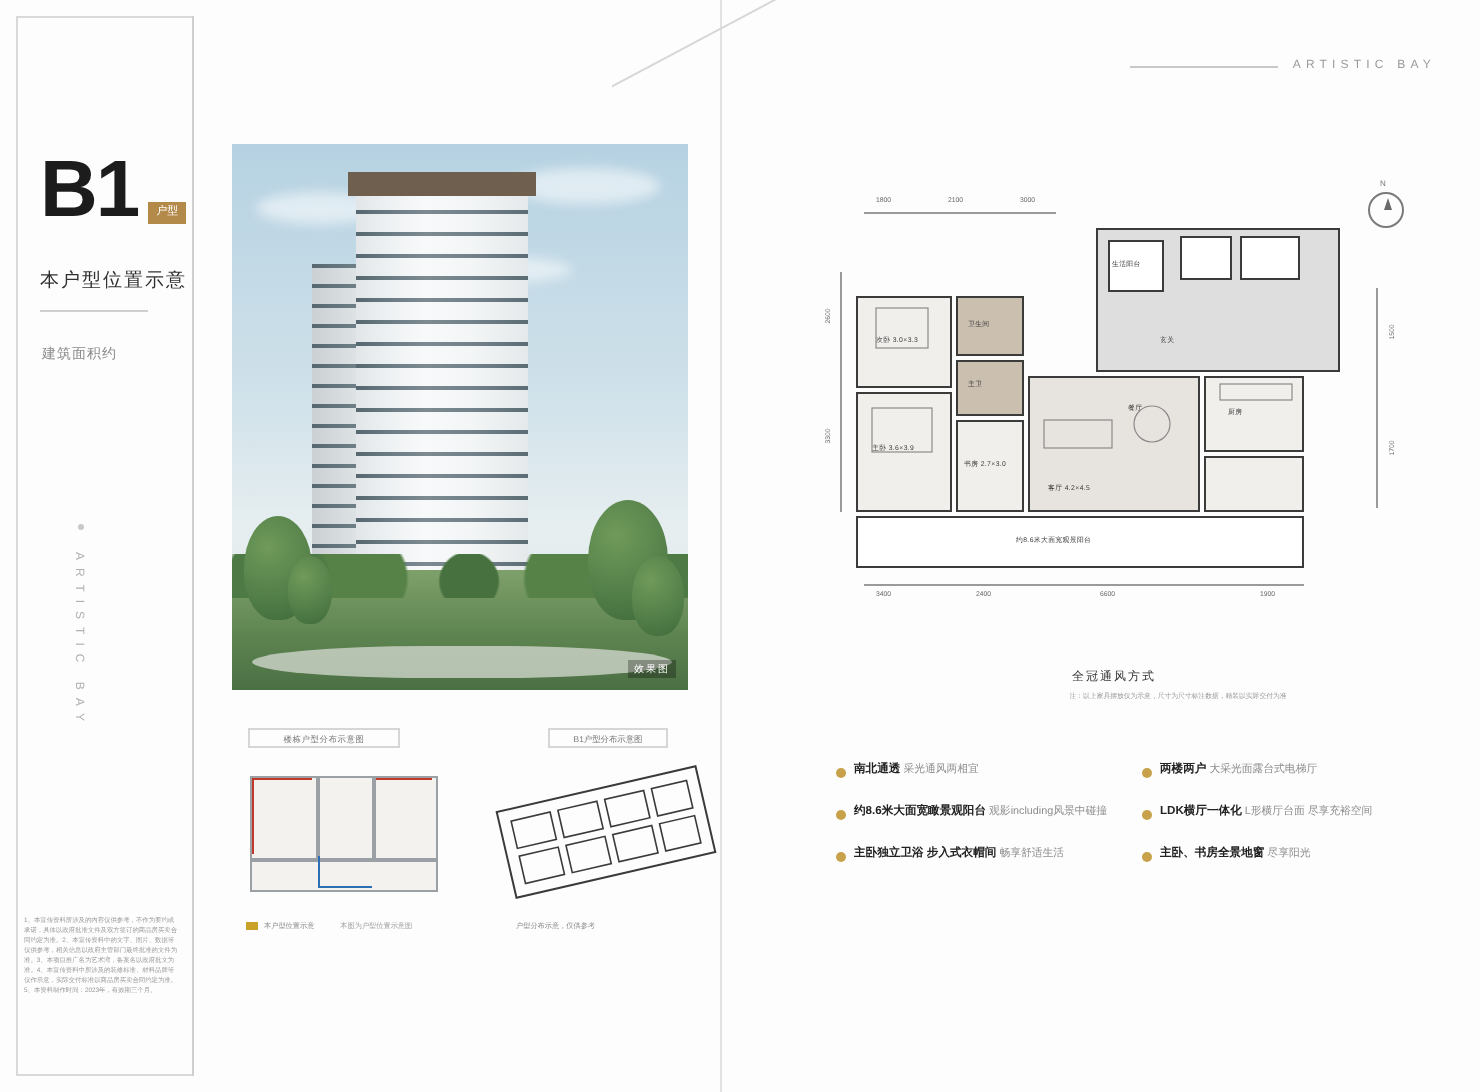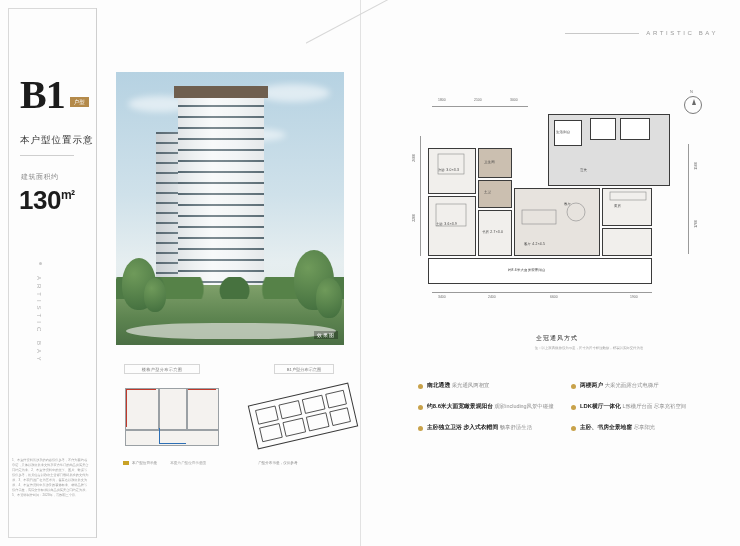--- a/index.html
+++ b/index.html
@@ -21,21 +21,21 @@
   .vline2{position:absolute;left:360px;top:0px;width:1px;height:546px;background:#e2e2e2;}
   .diag{position:absolute;left:306px;top:-2px;width:120px;height:60px;overflow:hidden;}
   .diag:after{content:"";position:absolute;left:-10px;top:50px;width:160px;height:1px;background:#d7d7d7;transform:rotate(-28deg);transform-origin:left center;}
 
   
   .brand-top{position:absolute;right:22px;top:30px;display:flex;align-items:center;gap:7px;}
   .brand-top .ln{width:74px;height:1px;background:#c8c8c8;}
   .brand-top .tx{font-size:6px;letter-spacing:2.6px;color:#9a9a9a;}
 
   
-  .b1-wrap{position:absolute;left:20px;top:78px;display:flex;align-items:center;gap:5px;font-family:Liberation Serif, serif;}
+  .b1-wrap{position:absolute;left:20px;top:78px;display:flex;align-items:flex-end;gap:5px;}
   .b1{font-size:40px;font-weight:bold;letter-spacing:-1px;line-height:34px;color:#1c1c1c;}
   .b1-tag{margin-top:14px;background:#b48a4a;color:#fff;font-size:5.5px;padding:2px 3px;line-height:1.25;width:13px;text-align:center;letter-spacing:0px;}
   .b1-sub{position:absolute;left:20px;top:134px;font-size:9.5px;color:#2f2f2f;letter-spacing:1px;}
   .b1-rule{position:absolute;left:20px;top:155px;width:54px;height:1px;background:#cfcfcf;}
 
   .area-label{position:absolute;left:21px;top:172px;font-size:7px;color:#8a8a8a;letter-spacing:.5px;}
   .area-val{position:absolute;left:19px;top:185px;font-size:26px;font-weight:bold;color:#1c1c1c;letter-spacing:-.5px;}
   .area-val sup{font-size:12px;font-weight:bold;vertical-align:super;}
 
   .side-vert{position:absolute;left:36px;top:276px;writing-mode:vertical-rl;font-size:6px;letter-spacing:4px;color:#b0b0b0;}
@@ -115,23 +115,20 @@
     <span class="tx">ARTISTIC BAY</span>
   </div>
 
   <div class="b1-wrap">
     <div class="b1">B1</div>
     <div class="b1-tag">户型</div>
   </div>
   <div class="b1-sub">本户型位置示意</div>
   <div class="b1-rule"></div>
   <div class="area-label">建筑面积约</div>
-  <div class="area-val">
-    <span>130</span><sup>m²</sup>
-  </div>
   <div class="side-dot"></div>
   <div class="side-vert">ARTISTIC BAY</div>
   <div class="legal">1、本宣传资料所涉及的内容仅供参考，不作为要约或承诺，具体以政府批准文件及双方签订的商品房买卖合同约定为准。2、本宣传资料中的文字、图片、数据等仅供参考，相关信息以政府主管部门最终批准的文件为准。3、本项目推广名为艺术湾，备案名以政府批文为准。4、本宣传资料中所涉及的装修标准、材料品牌等仅作示意，实际交付标准以商品房买卖合同约定为准。5、本资料制作时间：2023年，有效期三个月。</div>
 
   <div class="hero">
     <div class="sky"></div>
     <div class="cloud" style="left:12px;top:24px;width:64px;height:16px;"></div>
     <div class="cloud" style="left:140px;top:12px;width:74px;height:18px;"></div>
     <div class="cloud" style="left:80px;top:56px;width:90px;height:14px;"></div>
     <div class="tower2">

